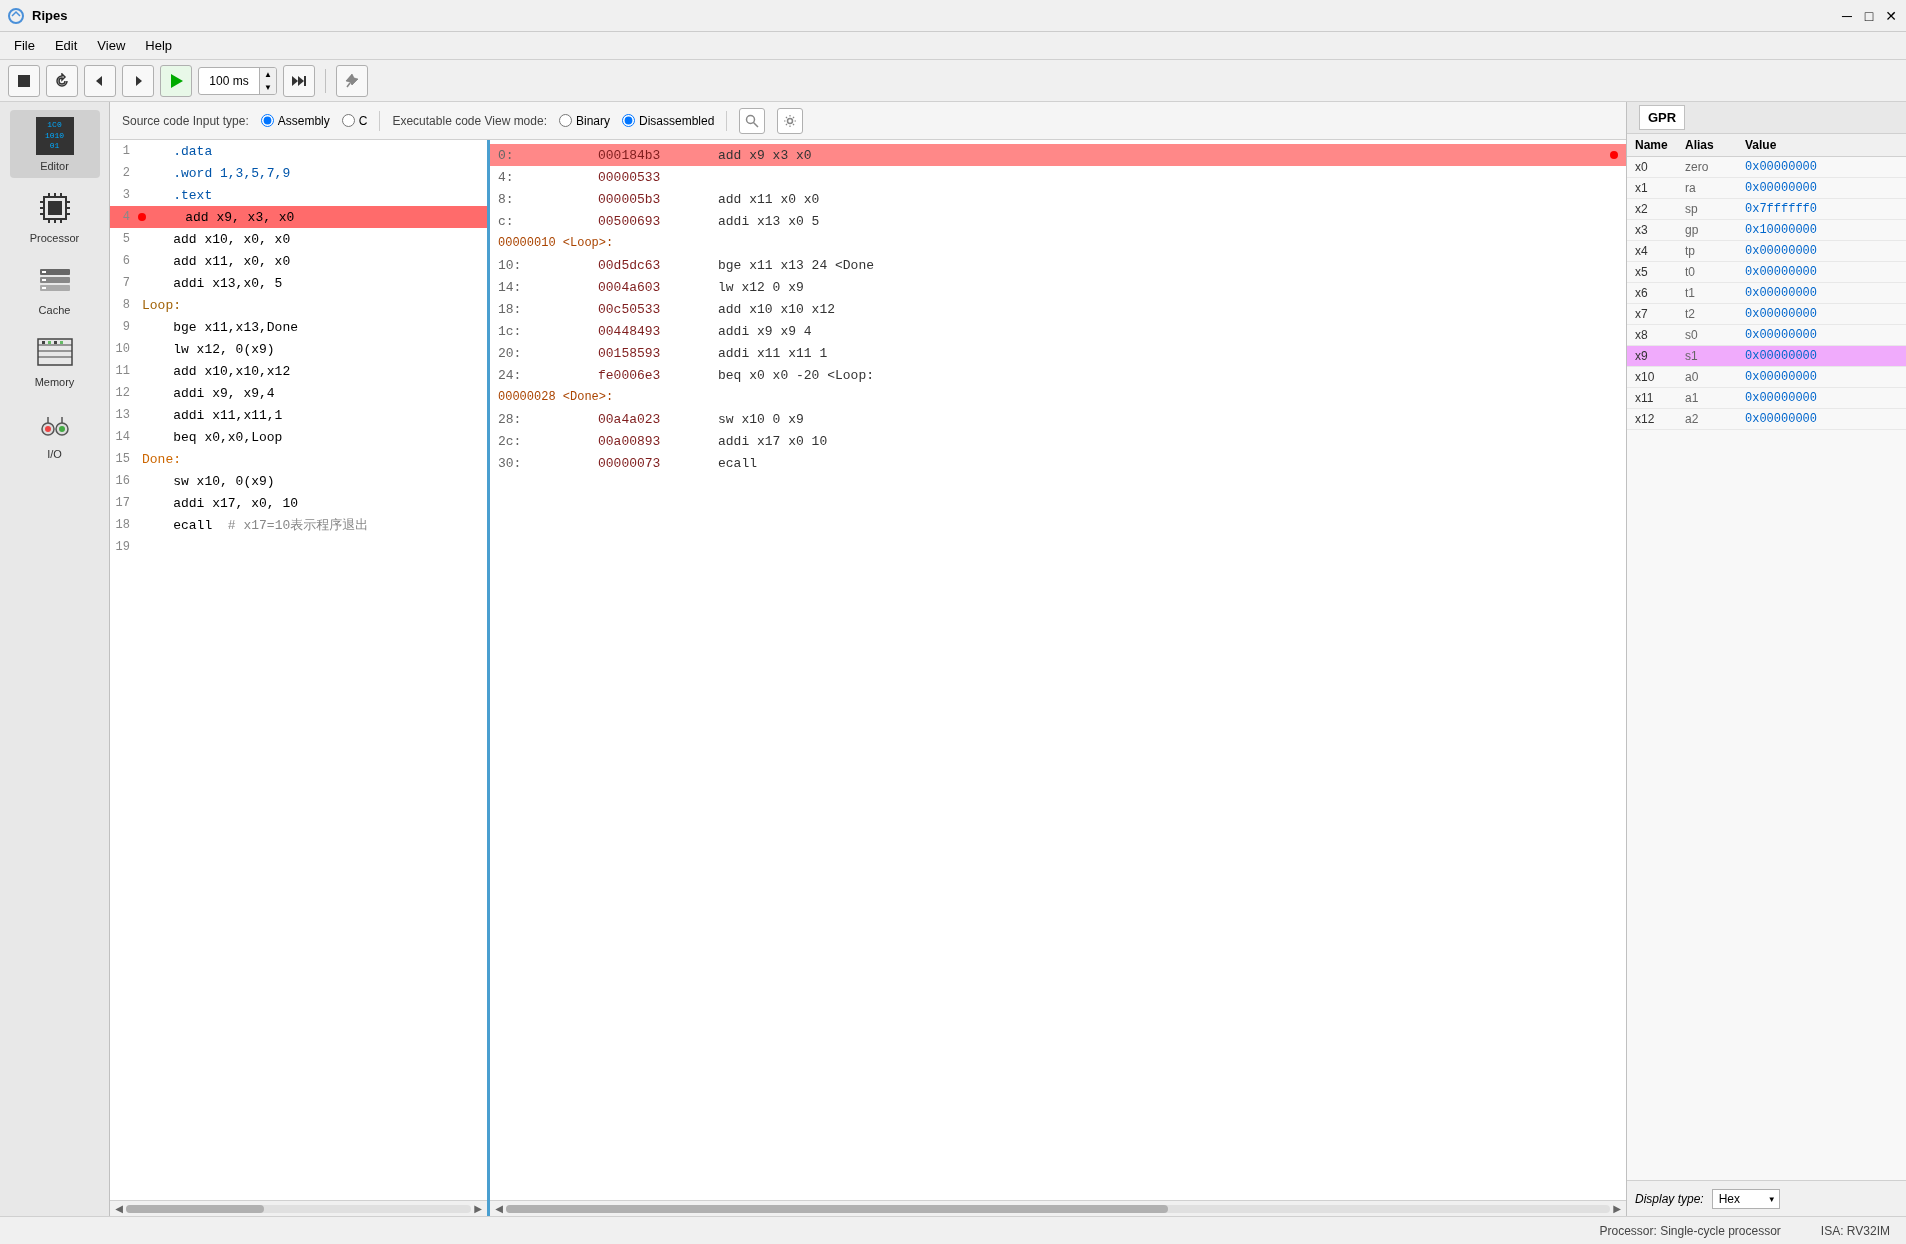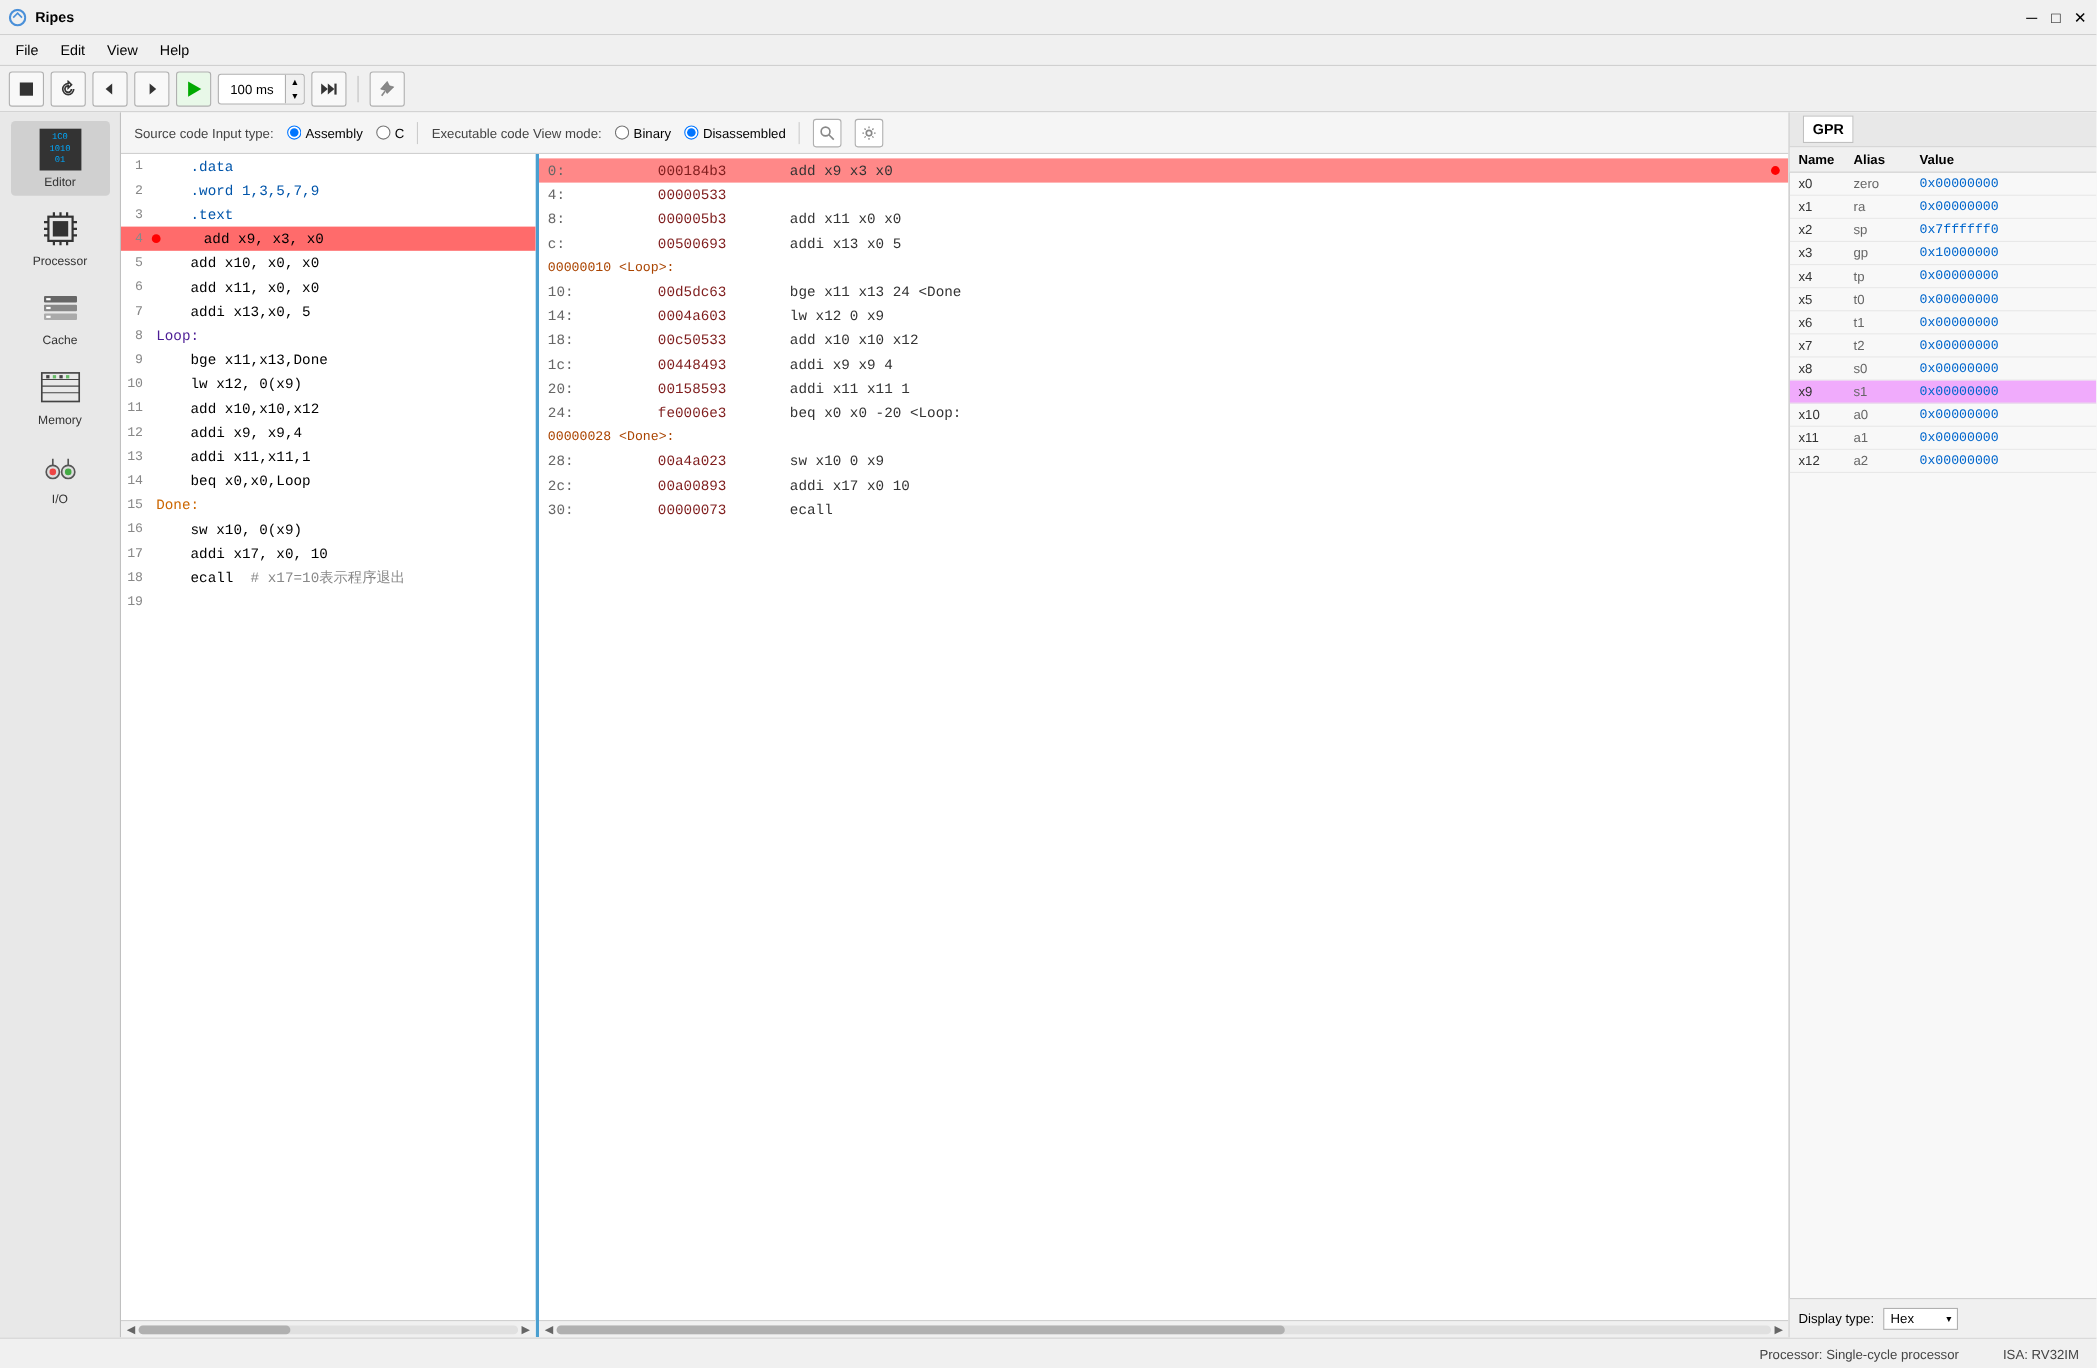--- a/index.html
+++ b/index.html
@@ -365,21 +365,21 @@
 
     #gpr-footer {
       height: 36px;
       border-top: 1px solid #d0d0d0;
       display: flex;
       align-items: center;
       padding: 0 8px;
       gap: 8px;
       background: #f0f0f0;
     }
-    .display-type-label { font-size: 12px; }
+    .display-type-label { font-size: 12px; font-style: italic; }
     .display-type-select {
       border: 1px solid #b0b0b0;
       background: white;
       padding: 2px 16px 2px 6px;
       font-size: 12px;
       cursor: pointer;
       appearance: none;
       -webkit-appearance: none;
       position: relative;
     }
@@ -640,21 +640,21 @@
             <div class="code-line">
               <span class="line-num">6</span>
               <span class="line-content">    add x11, x0, x0</span>
             </div>
             <div class="code-line">
               <span class="line-num">7</span>
               <span class="line-content">    addi x13,x0, 5</span>
             </div>
             <div class="code-line">
               <span class="line-num">8</span>
-              <span class="line-content"><span style="color:#4c1d95">Loop:</span></span>
+              <span class="line-content"><span style="color:#a16207">Loop:</span></span>
             </div>
             <div class="code-line">
               <span class="line-num">9</span>
               <span class="line-content">    bge x11,x13,Done</span>
             </div>
             <div class="code-line">
               <span class="line-num">10</span>
               <span class="line-content">    lw x12, 0(x9)</span>
             </div>
             <div class="code-line">

